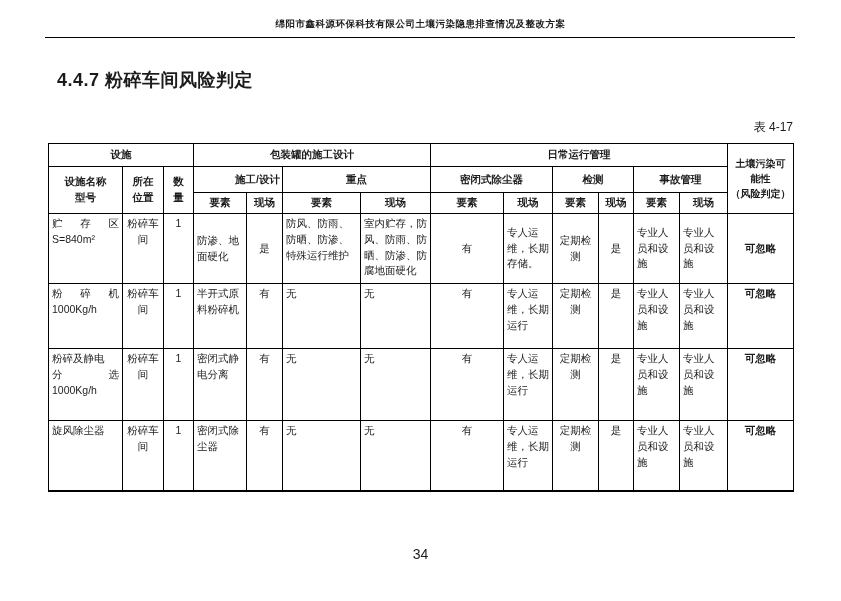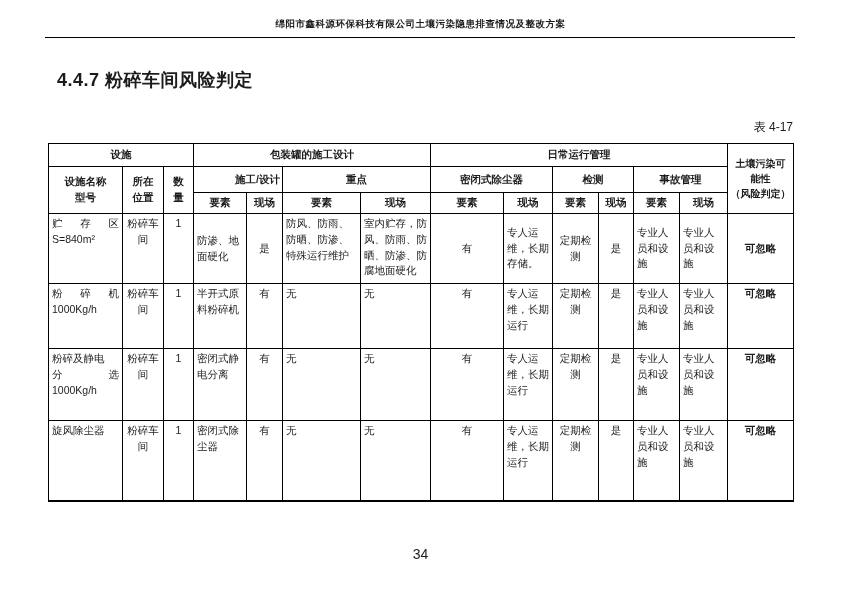--- a/index.html
+++ b/index.html
@@ -32,21 +32,21 @@
   .risk-table th, .risk-table td {
     border:1px solid #000; overflow:hidden;
     font-size:10.5px; line-height:1.5; padding:2px 3px;
     font-weight:normal;
   }
   .risk-table th { font-weight:bold; text-align:center; vertical-align:middle; padding:1px 2px; }
   thead tr.h1 { height:23px;padding-left:40px; } thead tr.h2 { height:26px; } thead tr.h3 { height:21px;margin-left:40px; }
   tbody tr:nth-child(1){ height:70px; }
   tbody tr:nth-child(2){ height:65px; }
   tbody tr:nth-child(3){ height:72px; }
-  tbody tr:nth-child(4){ height:80px; }
+  tbody tr:nth-child(4){ height:70px; }
   .pre { white-space:pre-line; }
   th.soil-risk { font-size:10px; padding:1px; }
   th.left { text-align:right; padding-left:4px; }
   td.al-center { text-align:center; }
   td.al-left { text-align:left; }
   td.va-top { vertical-align:top; }
   td.va-middle { vertical-align:middle; }
   td.bold { font-weight:bold; }
   .spread { text-align:justify; text-align-last:justify; }
   .page-number {

